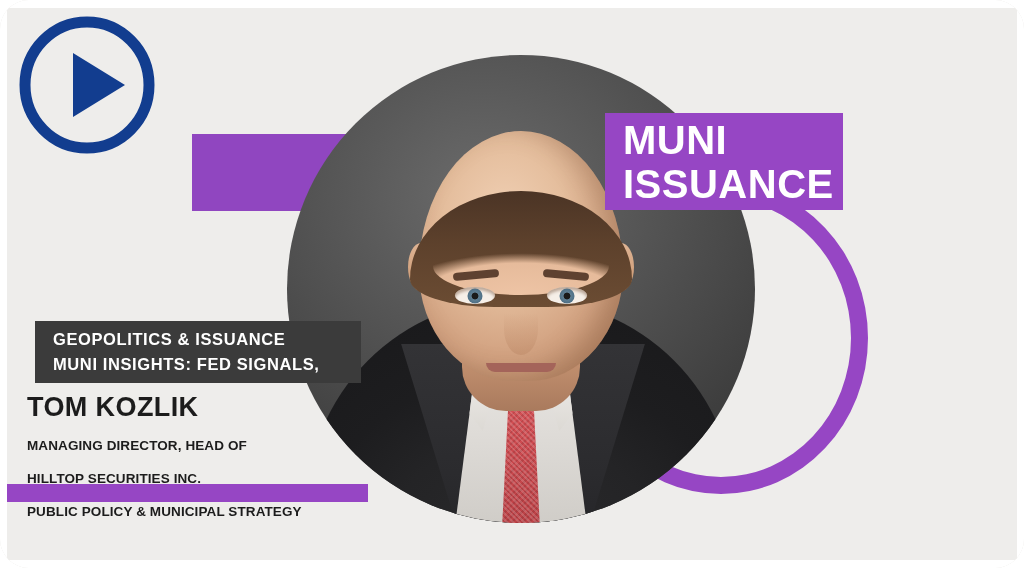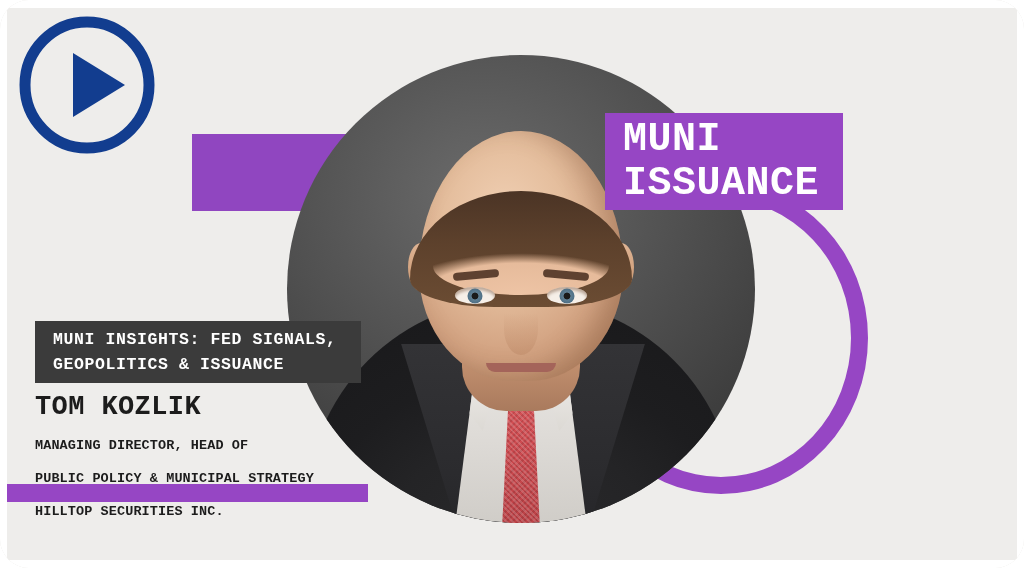--- a/index.html
+++ b/index.html
@@ -9,21 +9,21 @@
     background: #ffffff;
   }
   * { box-sizing: border-box; }
 
   .stage {
     position: relative;
     width: 1024px;
     height: 568px;
     overflow: hidden;
     background: #eeedeb;
-    font-family: Liberation Mono, monospace;
+    font-family: Liberation Sans, sans-serif;
     border-radius: 29px;
   }
 
   
   .bg {
     position: absolute;
     inset: 0;
     background: #eeedeb;
   }
 
@@ -295,21 +295,21 @@
     font-weight: bold;
     font-size: 16.5px;
     line-height: 25px;
     letter-spacing: 0.6px;
     white-space: nowrap;
   }
 
   
   .speaker {
     position: absolute;
-    left: 35px;
+    left: 27px;
     top: 392px;
     z-index: 7;
   }
   .speaker-name {
     color: #1c1c1c;
     font-weight: bold;
     font-size: 27px;
     line-height: 30px;
     letter-spacing: 0.4px;
     white-space: nowrap;
@@ -408,30 +408,30 @@
       <div class="mouth"></div>
     </div>
   </div>
 
   <div class="banner">
     <div class="banner-line">MUNI</div>
     <div class="banner-line">ISSUANCE</div>
   </div>
 
   <div class="title-bar">
+    <div class="title-line">GEOPOLITICS &amp; ISSUANCE</div>
     <div class="title-line">MUNI INSIGHTS: FED SIGNALS,</div>
-    <div class="title-line">GEOPOLITICS &amp; ISSUANCE</div>
   </div>
 
   <div class="speaker">
     <div class="speaker-name">TOM KOZLIK</div>
     <div class="speaker-cred">
       <div>MANAGING DIRECTOR, HEAD OF</div>
+      <div>HILLTOP SECURITIES INC.</div>
       <div>PUBLIC POLICY &amp; MUNICIPAL STRATEGY</div>
-      <div>HILLTOP SECURITIES INC.</div>
     </div>
   </div>
 
   <div class="bottom-bar"></div>
 
   <div class="play-button">
     <svg width="144" height="146" viewBox="0 0 144 146">
       <ellipse cx="72" cy="73" rx="62" ry="63" fill="none" stroke="#123d8f" stroke-width="11"></ellipse>
       <path d="M58 41 L110 73 L58 105 Z" fill="#123d8f"></path>
     </svg>

